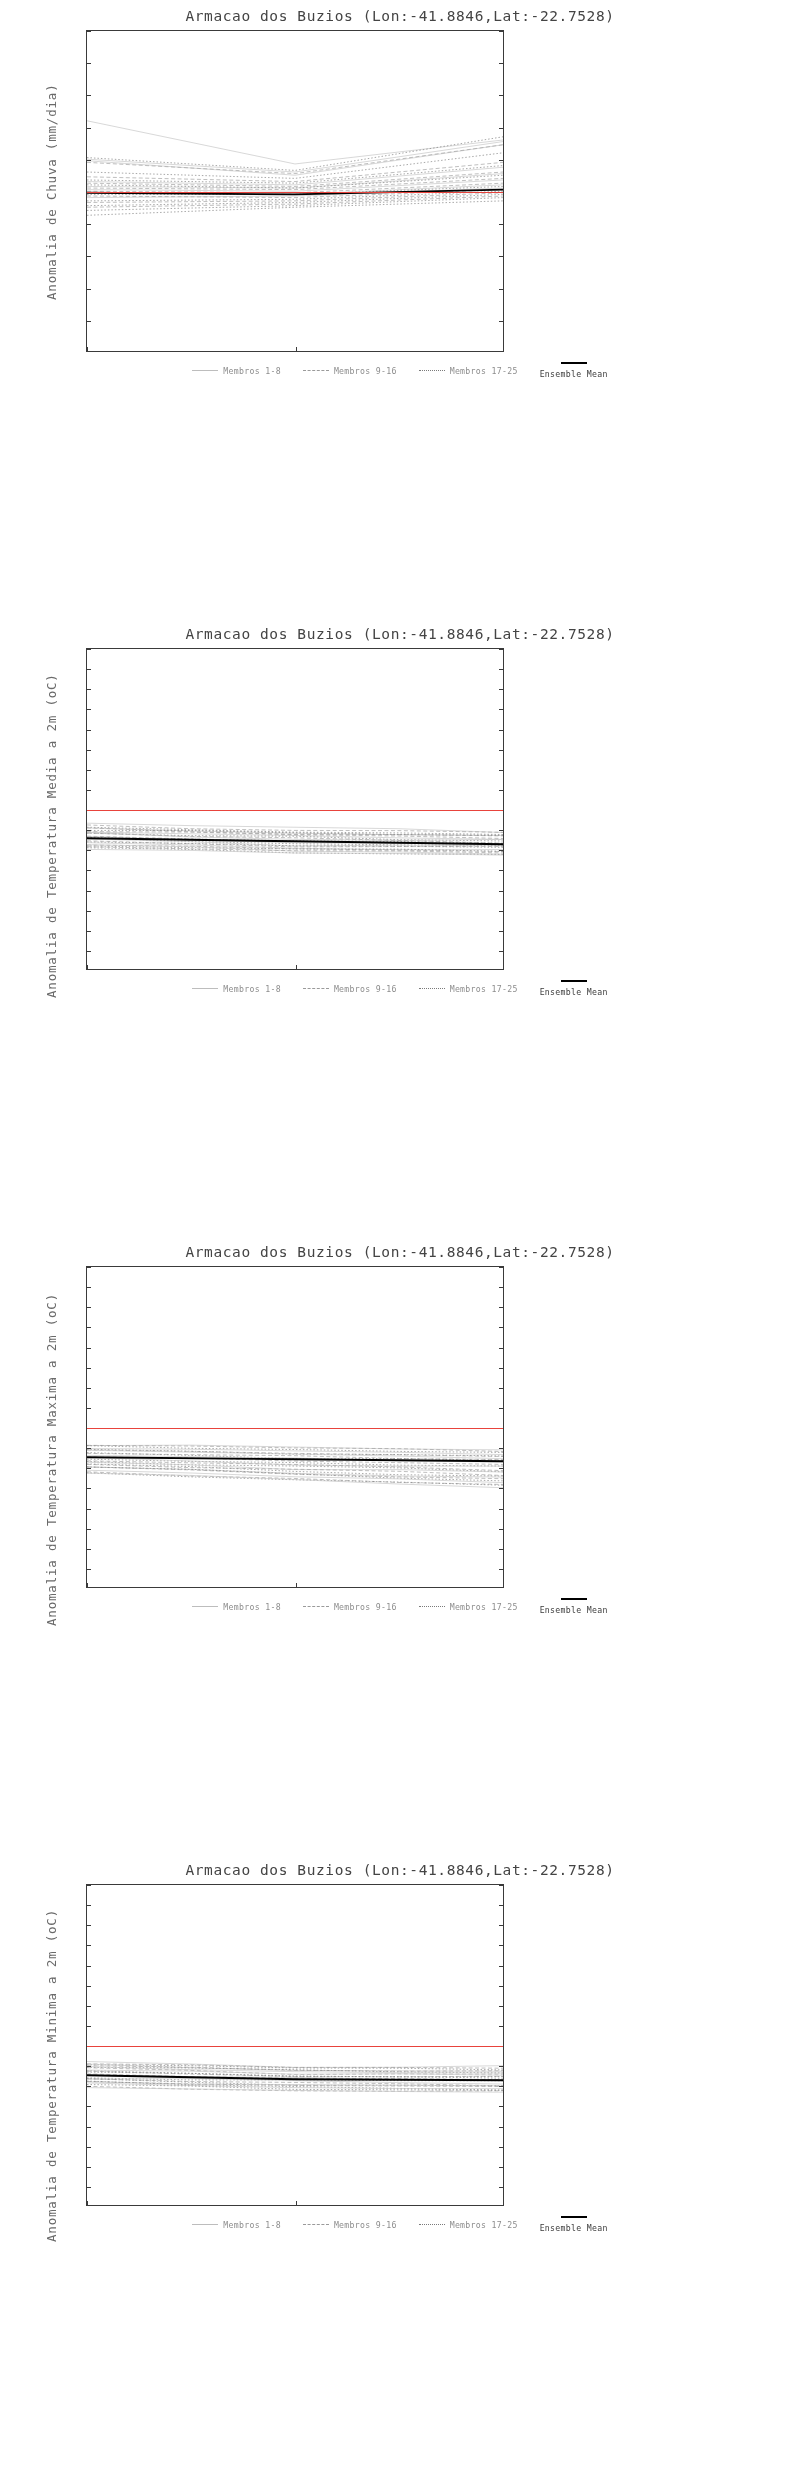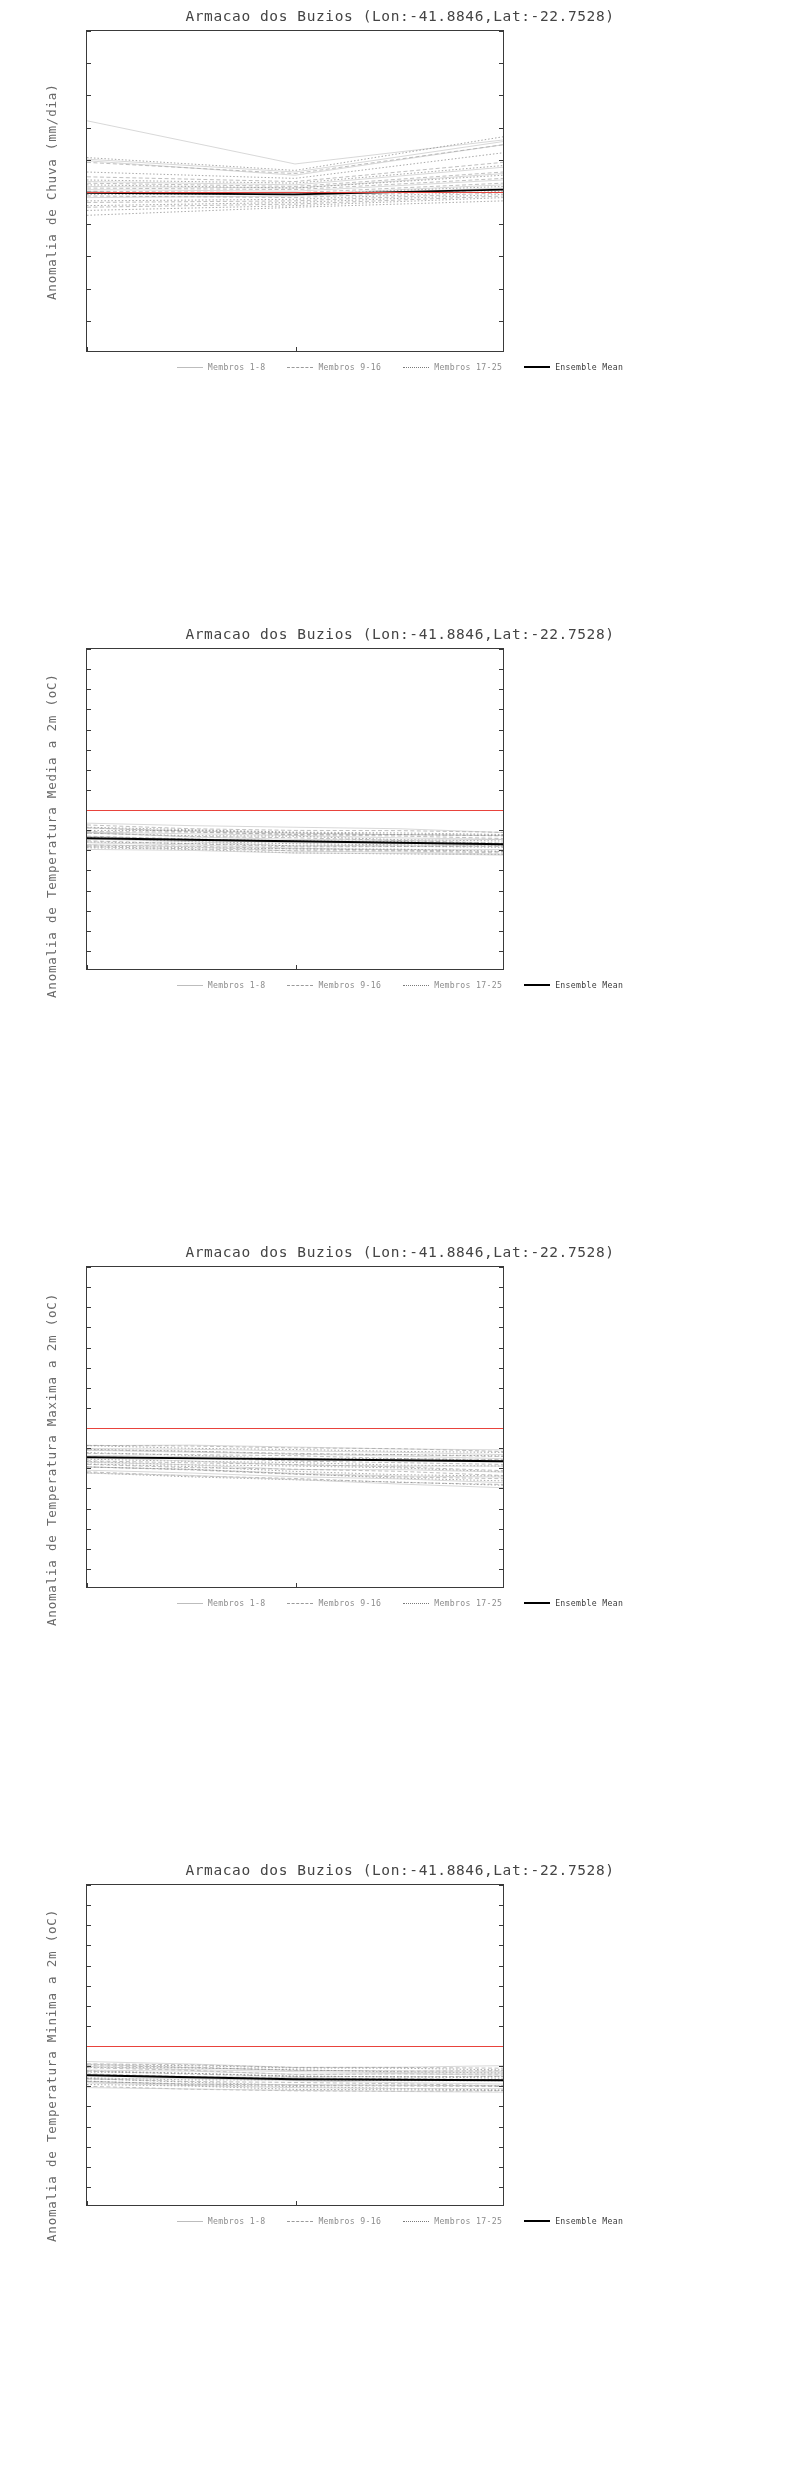--- a/index.html
+++ b/index.html
@@ -105,21 +105,21 @@
     display: inline-block;
     width: 26px;
     height: 0;
     border-top-width: 1.2px;
     border-top-style: solid;
   }
   .lg-1 { border-top-color: #bdbdbd; border-top-style: solid; }
   .lg-2 { border-top-color: #9a9a9a; border-top-style: dashed; }
   .lg-3 { border-top-color: #7a7a7a; border-top-style: dotted; }
   .lg-4 { border-top-color: #000000; border-top-width: 2.2px; }
-  .legend-item.dark { color: #3b3b3b; }
+  .legend-item.dark { color: #3b3b3b; flex-direction: column; }
   svg.lines { position: absolute; inset: 0; display: block; }
 </style>
 </head>
 <body>
 
 <div class="page">
 
   <div class="panel">
     <div class="panel-title">Armacao dos Buzios (Lon:-41.8846,Lat:-22.7528)</div>
     <div class="ylabel" style="left:44px; top:300px;">Anomalia de Chuva (mm/dia)</div>

